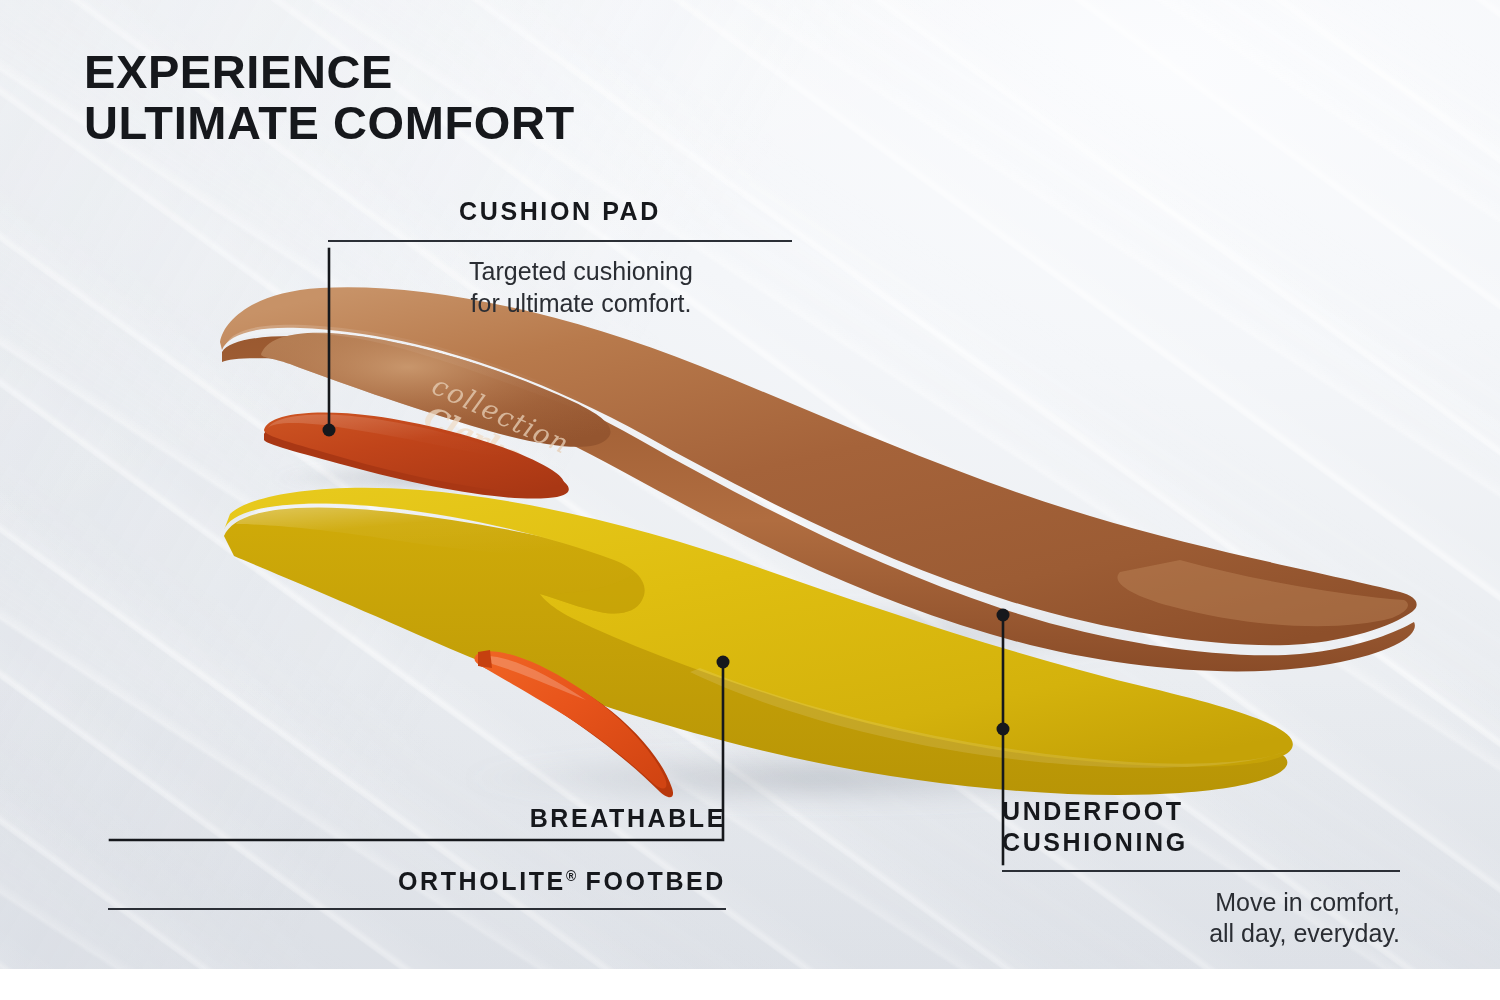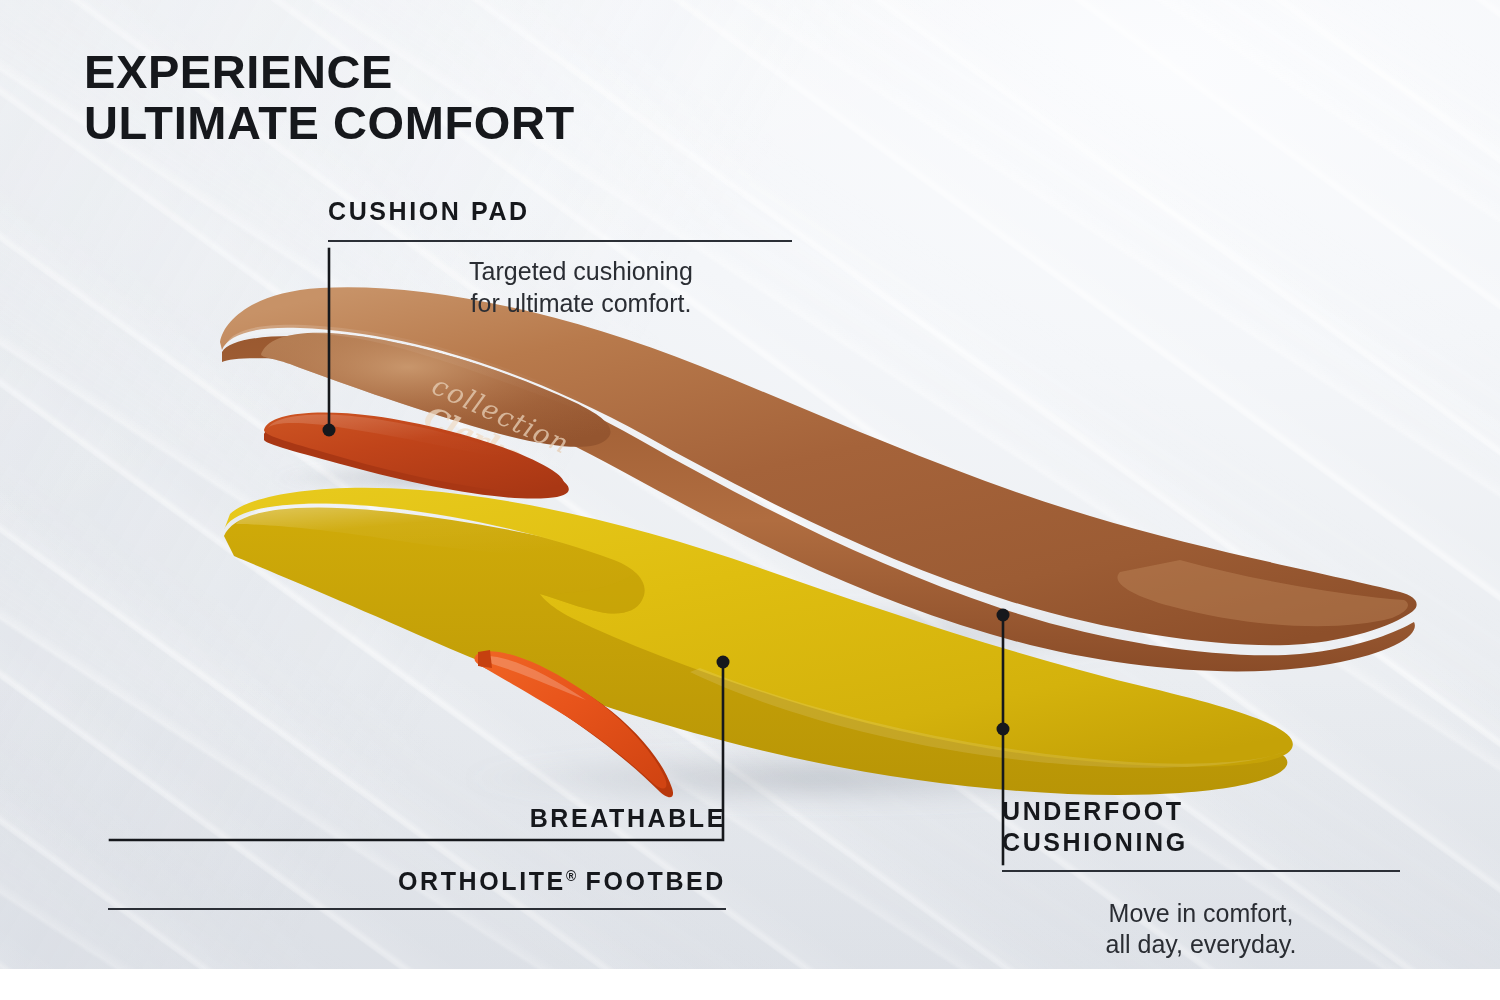--- a/index.html
+++ b/index.html
@@ -111,21 +111,21 @@
     color: #2a2d33;
     white-space: pre-line;
   }
 
   
   #callout-cushion {
     left: 328px;
     top: 196px;
     width: 464px;
   }
-  #callout-cushion .callout-title { text-align: left; }
+  #callout-cushion .callout-title { text-align: center; }
   #callout-cushion .callout-rule { margin-top: 13px; width: 464px; }
   #callout-cushion .callout-body { text-align: center; margin-top: 14px; margin-left: 42px; }
 
   
   #callout-ortholite {
     left: 108px;
     top: 772px;
     width: 618px;
   }
   #callout-ortholite .callout-title { text-align: right; }
@@ -133,21 +133,21 @@
   #callout-ortholite .callout-body { text-align: left; margin-top: 15px; }
 
   
   #callout-underfoot {
     left: 1002px;
     top: 796px;
     width: 398px;
   }
   #callout-underfoot .callout-title { }
   #callout-underfoot .callout-rule { margin-top: 11px; width: 398px; }
-  #callout-underfoot .callout-body { text-align: center; margin-top: 26px; }
+  #callout-underfoot .callout-body { text-align: right; margin-top: 15px; }
 </style>
 </head>
 <body>
 
 <div id="stage">
 
   <div class="bg-base"></div>
   <div class="bg-streaks"></div>
   <div class="bg-streaks2"></div>
   <div class="bg-vignette"></div>

